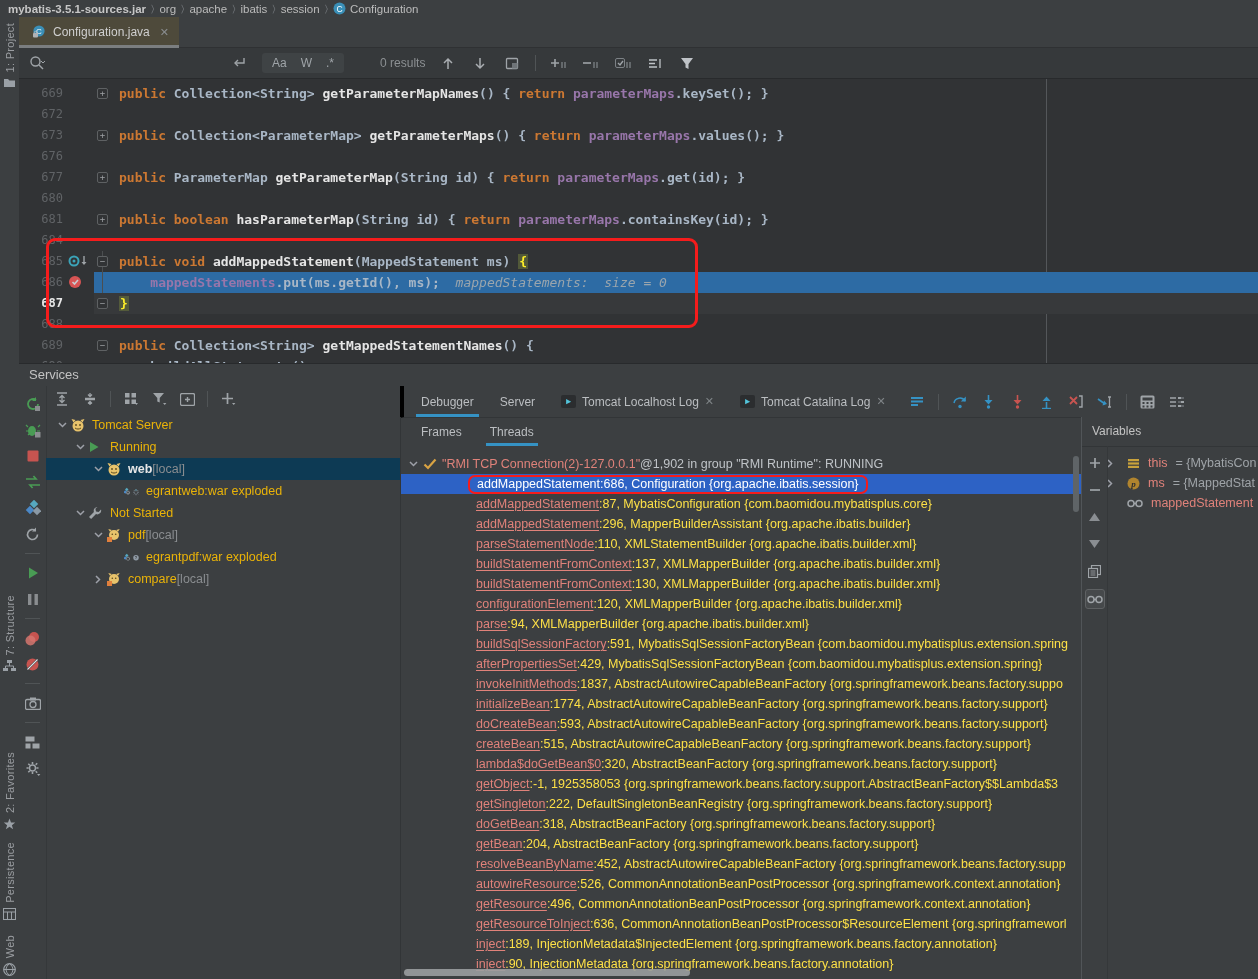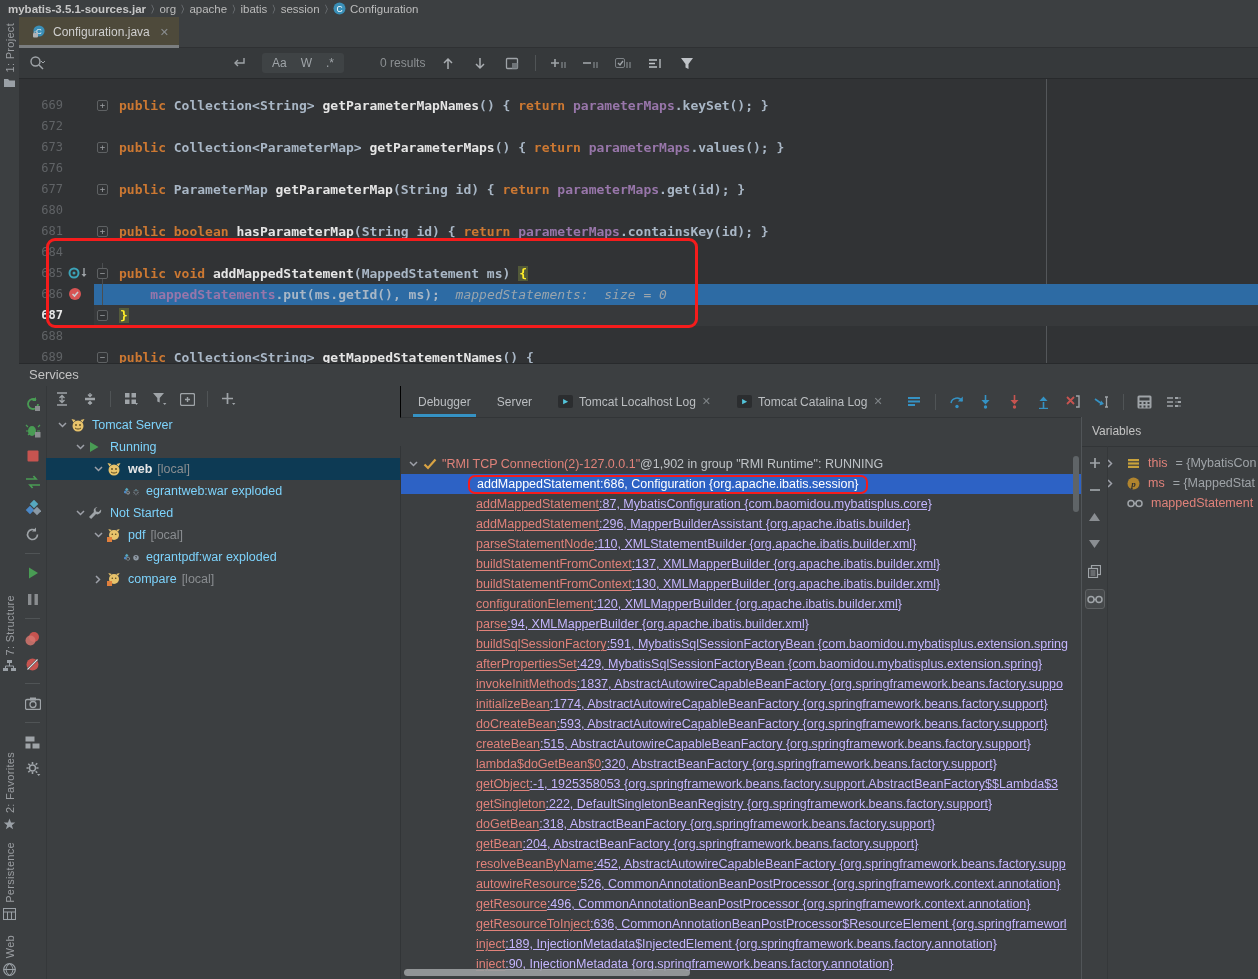--- a/index.html
+++ b/index.html
@@ -30,21 +30,21 @@
   .find-field{display:flex;align-items:center;gap:4px;width:150px;}
   .find-return{margin-left:6px;}
   .find-opts{display:flex;align-items:center;gap:14px;background:#3f4345;border-radius:3px;padding:3px 10px;color:#9fa4a8;font-size:12px;}
   .find-results{margin-left:22px;color:#8c9093;}
   .fi{display:inline-flex;align-items:center;justify-content:center;width:18px;height:18px;color:#9fa4a8;}
   .vsep{width:1px;height:16px;background:#505456;}
 
   .editor{position:relative;height:285px;background:#313335;overflow:hidden;
           font-family:"DejaVu Sans Mono",monospace;font-size:13px;font-weight:600;}
   .margin-guide{position:absolute;left:1027px;top:0;bottom:0;width:1px;background:#54575a;}
-  .ed-rows{position:absolute;left:0;top:4px;right:0;margin-top:12px;}
+  .ed-rows{position:absolute;left:0;top:4px;right:0;}
   .ed-row{position:relative;height:21px;line-height:21px;white-space:pre;}
   .ed-hl{position:absolute;left:75px;right:0;top:0;bottom:0;}
   .ed-row.exec .ed-hl{background:#2d6ba4;}
   .ed-row.caret .ed-hl{background:#37393b;}
   .ed-num{position:absolute;left:0;width:44px;text-align:right;color:#606366;font-weight:400;font-size:12px;}
   .ed-num.hot{color:#e8e8e8;font-weight:700;}
   .ed-gico{position:absolute;left:48px;top:2px;width:24px;height:17px;}
   .ed-fold{position:absolute;left:78px;top:5px;width:11px;height:11px;border:1px solid #5e6163;border-radius:2px;
            color:#9da0a3;font-size:9px;line-height:9px;text-align:center;background:#313335;box-sizing:border-box;font-weight:400;}
   .ed-indent{position:absolute;left:83px;top:0;bottom:0;width:1px;background:#4b4e50;}
@@ -62,25 +62,25 @@
   .svc-vbar .hsep{width:15px;height:1px;background:#505456;margin:1px 0;}
   .ic16{width:16px;height:16px;display:inline-flex;align-items:center;justify-content:center;}
 
   .svc-tree{position:absolute;left:27px;top:22px;width:354px;bottom:0;overflow:hidden;}
   .svc-toolbar{height:26px;display:flex;align-items:center;gap:12px;padding-left:8px;color:#9fa4a8;}
   .tree-rows{padding-top:2px;font-size:12.5px;}
   .tree-row{height:22px;display:flex;align-items:center;white-space:nowrap;}
   .tree-row.sel{background:#0d3a54;}
   .tr-chev{width:16px;display:inline-flex;justify-content:center;color:#9da0a8;font-size:11px;}
   .tr-ico{width:17px;height:15px;position:relative;margin-right:5px;display:inline-flex;align-items:center;}
-  .tr-label{color:#7dd3fc;}
+  .tr-label{color:#eab308;}
   .tr-label.b{font-weight:bold;color:#e6e6e6;}
-  .tr-suffix{color:#8a8d90;margin-left:5px;}
-
-  .dbg-tabs{position:absolute;left:381px;right:0;top:22px;height:31px;border-left:1px solid #000000;border-bottom:1px solid #323537;
+  .tr-suffix{color:#8a8d90;}
+
+  .dbg-tabs{position:absolute;left:381px;right:0;top:22px;height:31px;border-left:4px solid #000000;border-bottom:1px solid #323537;
             display:flex;align-items:center;gap:0;padding-left:4px;}
   .dtab{position:relative;height:100%;display:flex;align-items:center;gap:6px;padding:0 13px;color:#bbbec1;font-size:12px;}
   .dtab.active:after{content:"";position:absolute;left:8px;right:8px;bottom:0;height:3px;background:#3592c4;}
   .dtab .close{color:#7f8487;font-size:11px;}
   .dtab-ico{width:15px;height:13px;background:#2b2d2f;border-radius:2px;color:#53c4da;font-size:9px;line-height:13px;text-align:center;font-weight:bold;}
   .dbg-icons{display:flex;align-items:center;gap:13px;margin-left:10px;}
 
   .dbg-sub{position:absolute;left:381px;right:176px;top:53px;height:29px;border-left:1px solid #323537;border-bottom:1px solid #323537;
            display:flex;align-items:center;padding-left:6px;}
   .stab{position:relative;height:100%;display:flex;align-items:center;padding:0 14px;color:#bbbec1;}
@@ -90,21 +90,21 @@
            font-size:12.5px;background:#3c3f41;}
   .th-rows{padding-top:8px;}
   .th-row{height:20px;line-height:20px;white-space:nowrap;display:flex;align-items:center;}
   .th-row.sel{background:#2d62c5;}
   .th-chev{width:14px;margin-left:8px;color:#9da0a8;font-size:10px;text-align:center;}
   .th-check{width:16px;margin-right:3px;}
   .th-name{color:#e0827a;}
   .th-rest{color:#bfc3c7;}
   .frm{padding-left:75px;}
   .frm-m{color:#e0827a;text-decoration:underline;text-underline-offset:2px;}
-  .frm-r{color:#c4b5fd;text-decoration:underline;}
+  .frm-r{color:#fde047;}
   .th-row.sel .frm-m,.th-row.sel .frm-r{color:#ffffff;text-decoration:none;}
   .frm-box{display:inline-block;border:2.5px solid #f51c1c;border-radius:7px;padding:0 7px;margin-left:-8px;line-height:15px;text-align:center;}
   .th-vscroll{position:absolute;right:3px;top:10px;width:6px;height:56px;border-radius:3px;background:#5f6467;}
   .th-hscroll{position:absolute;left:3px;bottom:3px;width:286px;height:7px;border-radius:4px;background:#9a9da0;opacity:.9;}
 
   .vars{position:absolute;right:0;width:176px;top:53px;bottom:0;border-left:1px solid #515558;background:#3c3f41;}
   .vars-header{height:29px;line-height:29px;padding-left:10px;color:#c3c3c3;border-bottom:1px solid #323537;}
   .vars-toolbar{position:absolute;left:0;top:29px;width:25px;bottom:0;border-right:1px solid #35383a;
                 display:flex;flex-direction:column;align-items:center;padding-top:8px;gap:9px;color:#9fa4a8;}
   .vt-btn{width:18px;height:18px;display:flex;align-items:center;justify-content:center;font-size:13px;}
@@ -673,20 +673,24 @@
               <path d="M1 2h6M1 6h6M1 10h6" stroke="#9fa4a8" stroke-width="1.6"></path>
               <path d="M9 2h6M9 6h6M9 10h6" stroke="#6f7478" stroke-width="1.6"></path>
               <rect x="9" y="1" width="3" height="2" fill="#9fa4a8"></rect>
               <rect x="12" y="5" width="3" height="2" fill="#9fa4a8"></rect>
               <rect x="9" y="9" width="3" height="2" fill="#9fa4a8"></rect>
             </svg>
           </span>
         </div>
       </div>
 
+    <div class="dbg-sub" id="dbg-sub">
+        <div class="stab">Frames</div>
+        <div class="stab active">Threads</div>
+      </div>
 
     <div class="threads">
       <div class="th-rows" id="th-rows">
           <div class="th-row">
             <span class="th-chev">
               <svg width="9" height="6" viewBox="0 0 9 6" xmlns="http://www.w3.org/2000/svg">
                 <path d="M1 1l3.5 3.5L8 1" fill="none" stroke="#9da0a8" stroke-width="1.5"></path>
               </svg>
             </span>
             <span class="th-check">

